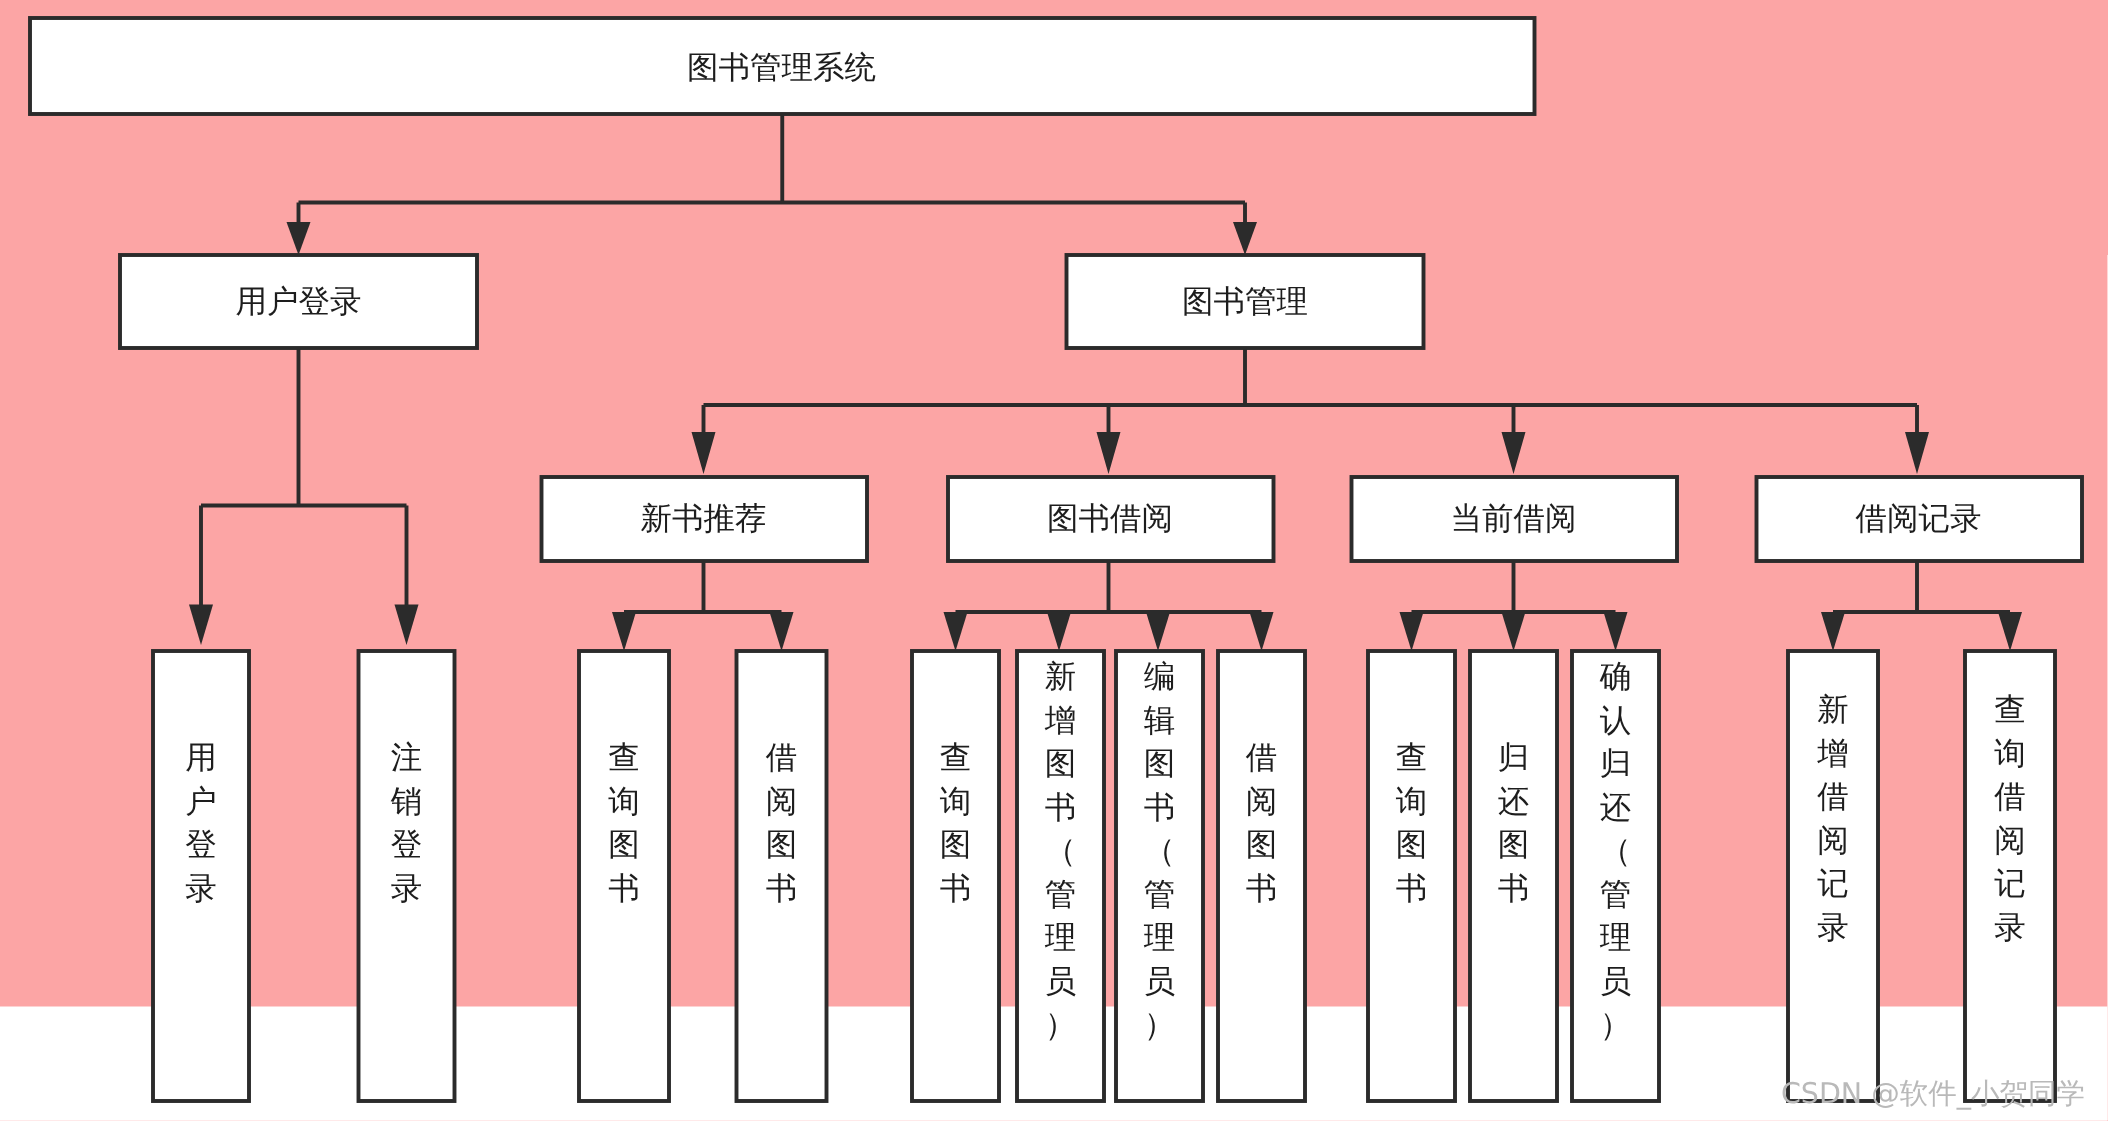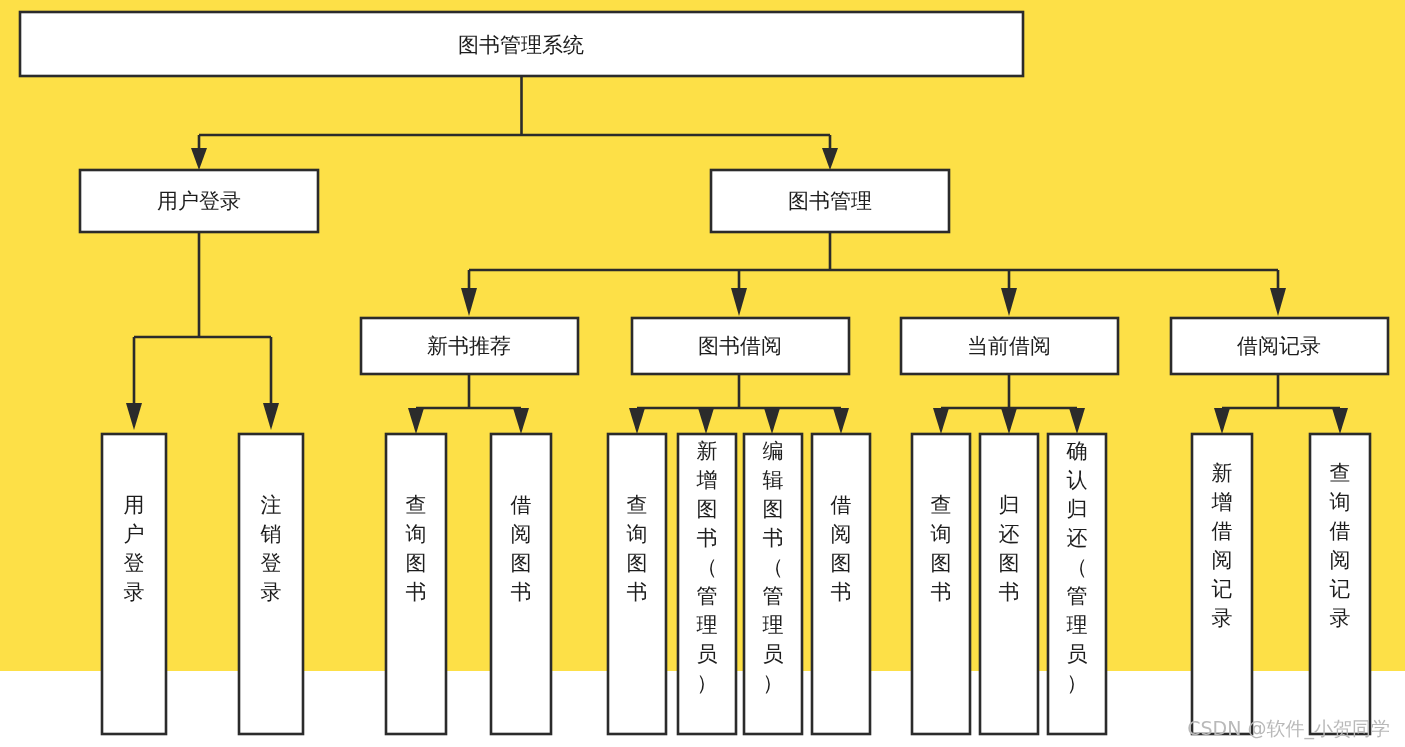--- a/index.html
+++ b/index.html
@@ -11,21 +11,21 @@
   body {
     width: 1405px;
     height: 747px;
     overflow: hidden;
     font-family: "DejaVu Sans", "Liberation Sans", sans-serif;
   }
   #diagram-root {
     position: relative;
     width: 1405px;
     height: 671px;
-    background: #fde047;
+    background: #fca5a5;
   }
   svg.diagram-canvas {
     position: absolute;
     left: 0;
     top: 0;
     width: 1405px;
     height: 747px;
     display: block;
   }
   .node-rect {

